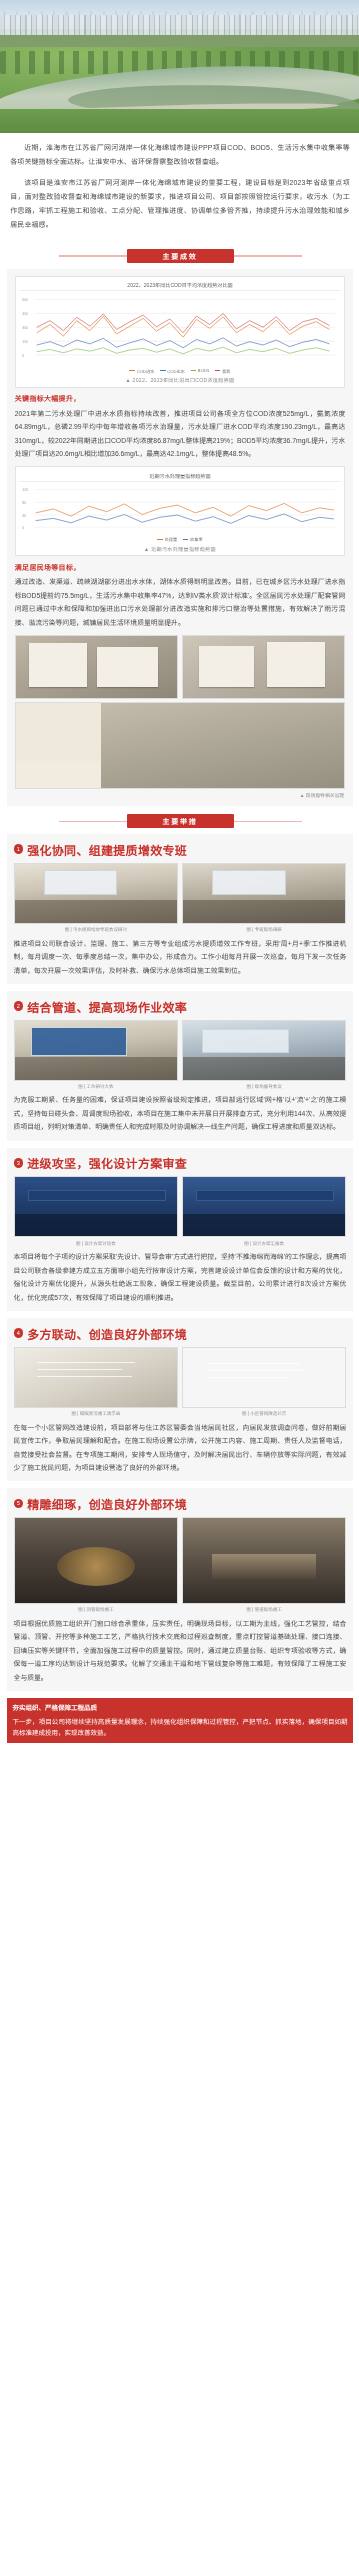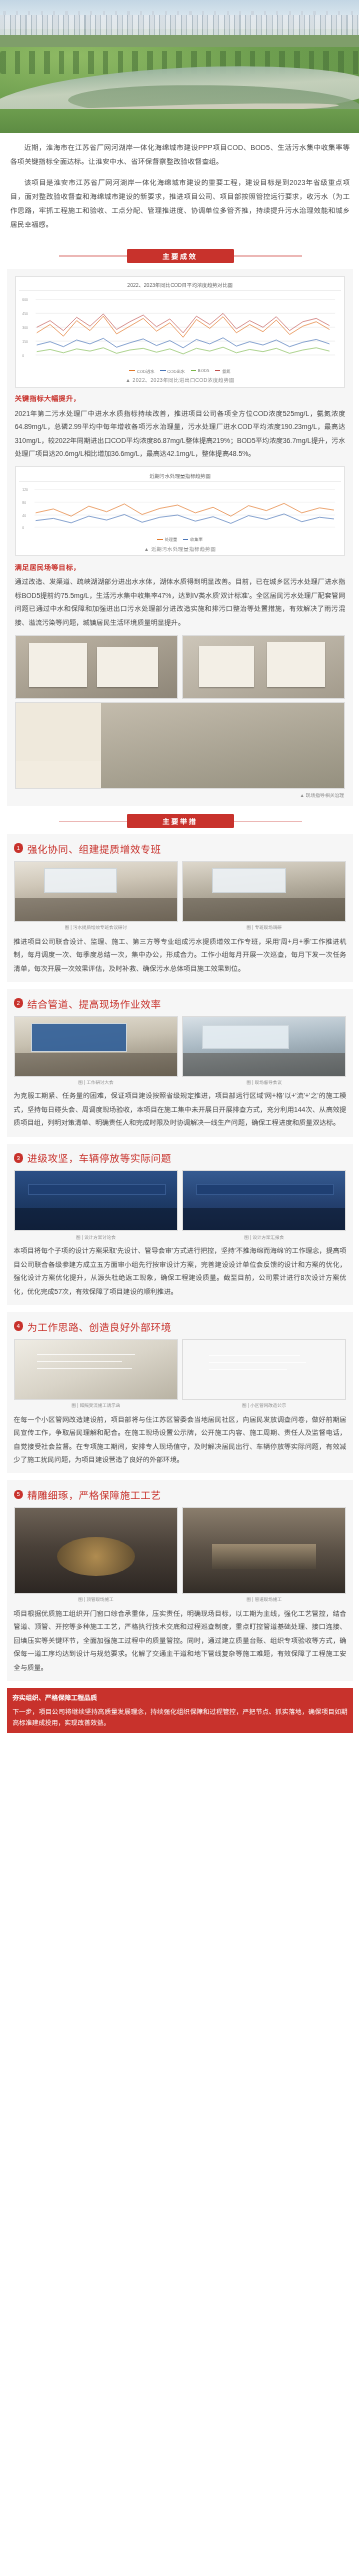--- a/index.html
+++ b/index.html
@@ -112,21 +112,21 @@
 
   
   .block{margin:0 6.8px 6.8px 6.8px;background:#f6f6f6;padding:6.8px 6.8px 6.8px 6.8px;}
   .blk-head{
     display:flex;align-items:center;gap:4px;margin-bottom:5.1px;
   }
   .blk-num{
     width:9.6px;height:9.6px;border-radius:50%;background:#c8322c;color:#fff;
     font-size:5.6px;display:flex;align-items:center;justify-content:center;flex:0 0 auto;
   }
-  .blk-title{font-size:10px;font-weight:normal;color:#c8322c;letter-spacing:0.3px;}
+  .blk-title{font-size:12px;font-weight:bold;color:#c8322c;letter-spacing:0.3px;}
   .img2{display:flex;gap:3.4px;}
   .ph{flex:1;height:59px;border:0.6px solid #dcdcdc;position:relative;overflow:hidden;}
   .capline{display:flex;gap:3.4px;}
   .capline .cc{flex:1;font-size:4.5px;color:#8d8d8d;text-align:center;padding:2.3px 0 4.5px 0;}
 
   
   .meet1{background:linear-gradient(175deg,#e7e2d8 0%,#cfc7b8 35%,#8e8474 100%);}
   .meet2{background:linear-gradient(175deg,#ded8cc 0%,#b9b2a3 40%,#7e7768 100%);}
   .meet3{background:linear-gradient(175deg,#e3ded2 0%,#c7c0b0 40%,#857d6d 100%);}
   .meet4{background:linear-gradient(175deg,#d8e0e6 0%,#adbcc6 40%,#6f7e88 100%);}
@@ -305,21 +305,21 @@
     <div class="capline">
       <div class="cc">图 | 工作研讨大会</div>
       <div class="cc">图 | 现场督导会议</div>
     </div>
     <div class="sub-p">为克服工期紧、任务量的困难，保证项目建设按照省级规定推进，项目部运行区域'网+格'以+'流'+'之'的施工模式，坚持每日碰头会、周调度现场验收，本项目在施工集中未开展日开展排查方式，充分利用144次、从高效提质项目组，列明对策清单、明确责任人和完成时限及时协调解决一线生产问题，确保工程进度和质量双达标。</div>
   </div>
 
   <div class="block">
     <div class="blk-head">
       <div class="blk-num">3</div>
-      <div class="blk-title">进级攻坚，车辆停放等实际问题</div>
+      <div class="blk-title">进级攻坚，强化设计方案审查</div>
     </div>
     <div class="img2">
       <div class="ph blue1">
           <div class="banner"></div>
           <div class="tablerow" style="background:rgba(12,24,44,.6)"></div>
         </div>
       <div class="ph blue2">
           <div class="banner"></div>
           <div class="tablerow" style="background:rgba(12,24,44,.6)"></div>
         </div>
@@ -327,21 +327,21 @@
     <div class="capline">
       <div class="cc">图 | 设计方案讨论会</div>
       <div class="cc">图 | 设计方案汇报会</div>
     </div>
     <div class="sub-p">本项目将每个子项的设计方案采取'先设计、管导会审'方式进行把控，坚持'不推海绵而海绵'的工作理念，提高项目公司联合各级参建方成立五方面审小组先行按审设计方案，完善建设设计单位会反馈的设计和方案的优化，强化设计方案优化提升，从源头杜绝返工现象，确保工程建设质量。截至目前，公司累计进行8次设计方案优化，优化完成57次，有效保障了项目建设的顺利推进。</div>
   </div>
 
   <div class="block">
     <div class="blk-head">
       <div class="blk-num">4</div>
-      <div class="blk-title">为工作思路、创造良好外部环境</div>
+      <div class="blk-title">多方联动、创造良好外部环境</div>
     </div>
     <div class="img2">
       <div class="ph docs1">
         <div class="paperline" style="left:14%;top:24%;width:60%"></div>
         <div class="paperline" style="left:14%;top:36%;width:52%"></div>
         <div class="paperline" style="left:14%;top:48%;width:58%"></div>
       </div>
       <div class="ph docs2">
         <div class="paperline" style="left:16%;top:26%;width:56%"></div>
         <div class="paperline" style="left:16%;top:38%;width:60%"></div>
@@ -351,21 +351,21 @@
     <div class="capline">
       <div class="cc">图 | 知照交流施工请示函</div>
       <div class="cc">图 | 小区管网改造公示</div>
     </div>
     <div class="sub-p">在每一个小区管网改造建设前，项目部将与住江苏区管委会当地居民社区，向居民发放调查问卷，做好前期居民宣传工作，争取居民理解和配合。在施工现场设置公示牌，公开施工内容、施工周期、责任人及监督电话，自觉接受社会监督。在专项施工期间，安排专人现场值守，及时解决居民出行、车辆停放等实际问题，有效减少了施工扰民问题，为项目建设营造了良好的外部环境。</div>
   </div>
 
   <div class="block">
     <div class="blk-head">
       <div class="blk-num">5</div>
-      <div class="blk-title">精雕细琢，严格保障施工工艺</div>
+      <div class="blk-title">精雕细琢，创造良好外部环境</div>
     </div>
     <div class="img2">
       <div class="ph tunnel1" style="height:85px">
         <div style="position:absolute;left:26%;top:34%;width:48%;height:46%;border-radius:50%;background:radial-gradient(circle,#b08c50,#5c4a2e);"></div>
       </div>
       <div class="ph tunnel2" style="height:85px">
         <div style="position:absolute;left:18%;top:42%;width:64%;height:30%;background:linear-gradient(180deg,#9b8a70,#4f463a);"></div>
       </div>
     </div>
     <div class="capline">

